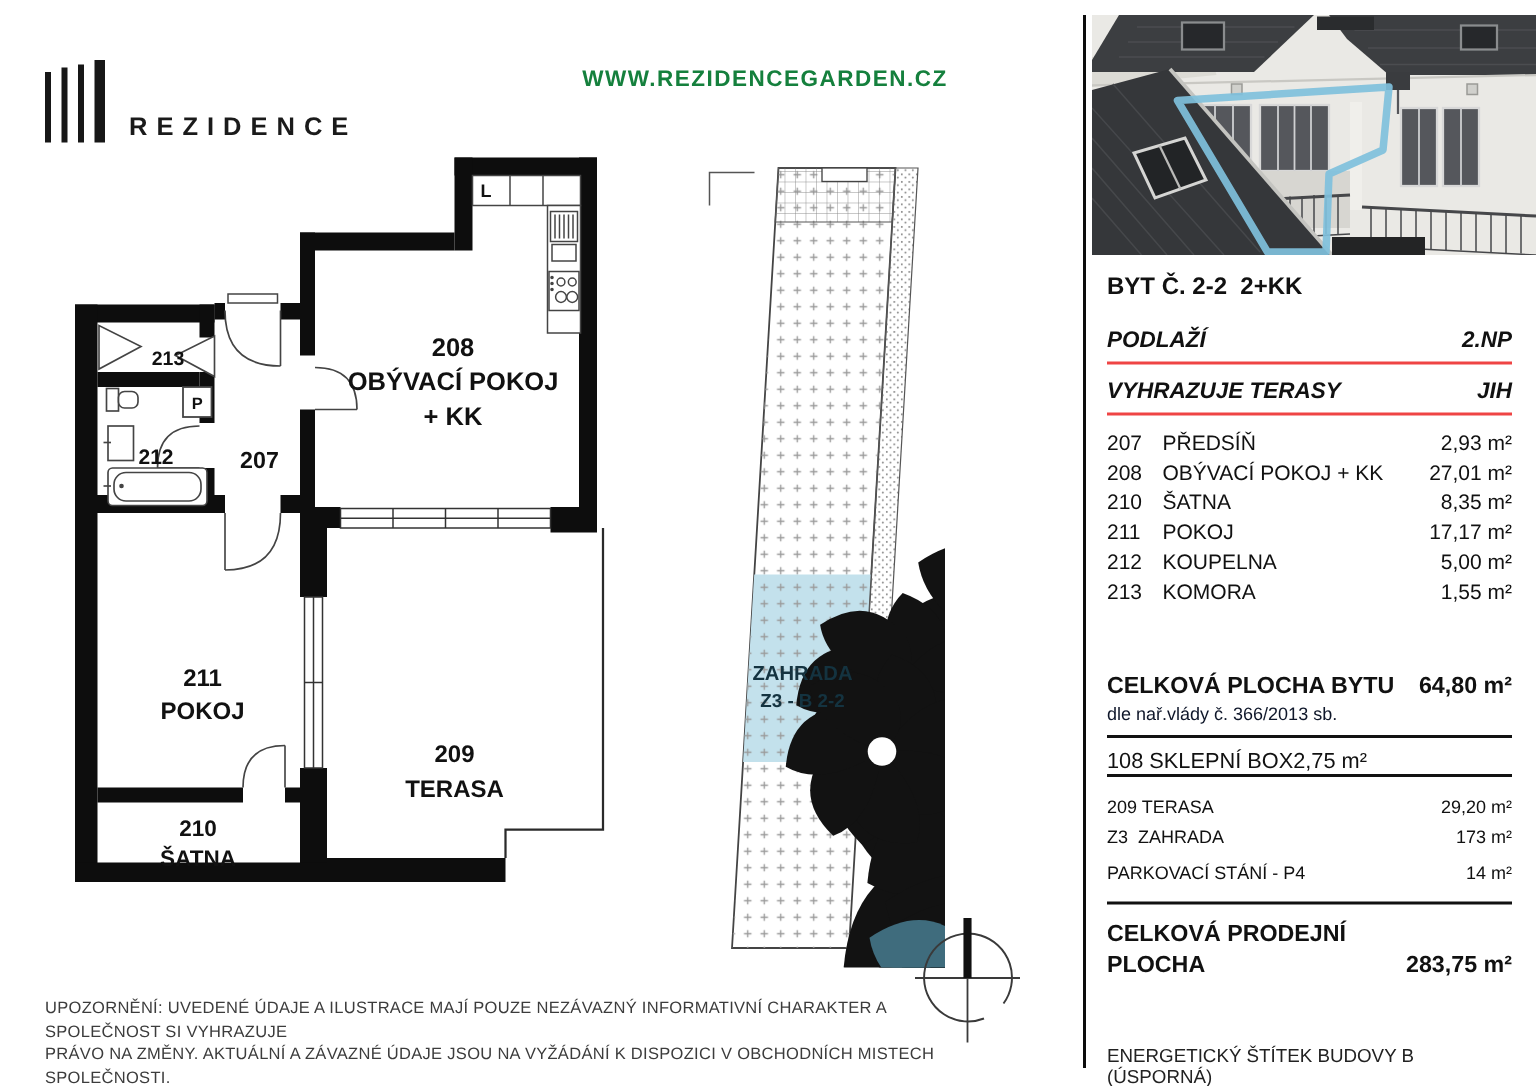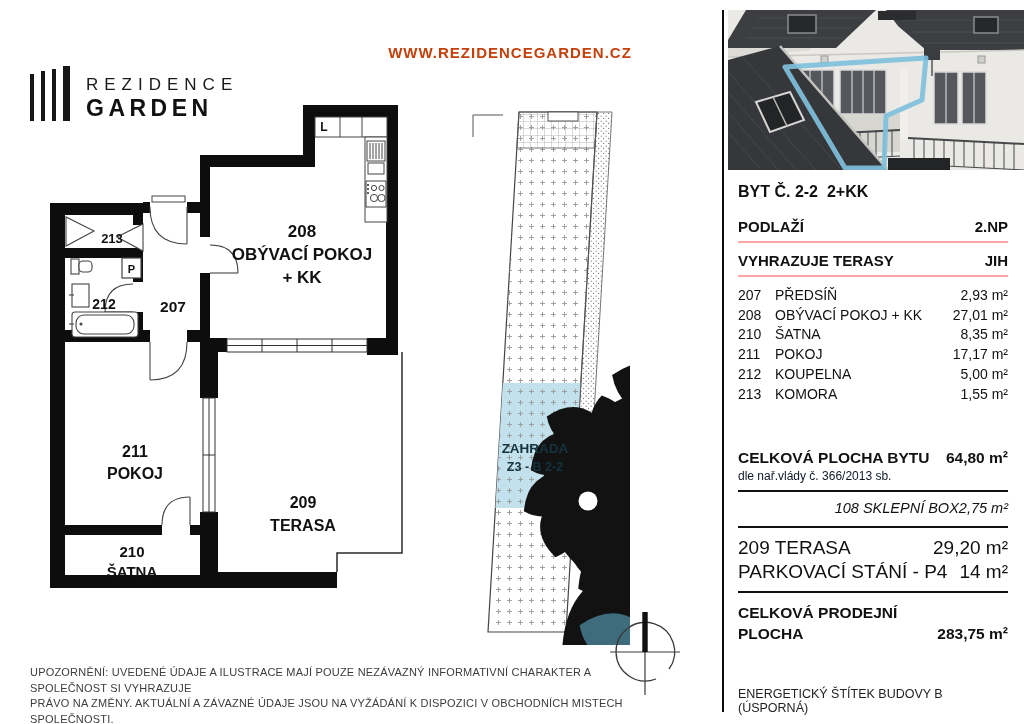--- a/index.html
+++ b/index.html
@@ -4,43 +4,43 @@
 <style>
   html,body{margin:0;padding:0;background:#ffffff;}
   #page{position:relative;width:1024px;height:724px;background:#ffffff;overflow:hidden;
         font-family:"Liberation Sans",sans-serif;color:#111;}
   
   #logo{position:absolute;left:30px;top:31px;display:flex;align-items:flex-end;}
   #logo .bars{display:flex;align-items:flex-end;margin-right:9px;}
   #logo .bar{display:inline-block;background:#171717;margin-right:7px;}
   .bar.b1{width:4px;height:47px;} .bar.b2{width:4px;height:50px;}
   .bar.b3{width:4px;height:52px;} .bar.b4{width:7px;height:55px;margin-right:0;}
-  #brand1{font-size:17px;font-weight:400;letter-spacing:6px;color:#1a1a1a;line-height:20px;margin-top:44px;}
+  #brand1{font-size:17px;font-weight:700;letter-spacing:6px;color:#1a1a1a;line-height:20px;margin-top:44px;}
   #brand2{font-size:23px;font-weight:800;letter-spacing:4.5px;color:#111;line-height:26px;}
   
   #website{position:absolute;left:300px;top:44px;width:420px;text-align:center;
-           font-size:15px;font-weight:700;letter-spacing:1px;color:#c2410c;}
+           font-size:15px;font-weight:700;letter-spacing:1px;color:#15803d;}
   
   #divider{position:absolute;left:722px;top:10px;width:2px;height:702px;background:#0c0c0c;}
   #panel{position:absolute;left:738px;top:183px;width:270px;}
   .p-title{font-size:16px;font-weight:800;white-space:pre;}
   .p-row{display:flex;justify-content:space-between;align-items:flex-end;}
-  .p-row.head{font-size:15px;font-weight:800;padding-bottom:6px;border-bottom:2px solid #fca5a5;}
+  .p-row.head{font-size:15px;font-weight:800;padding-bottom:6px;border-bottom:2px solid #ef4444;font-style:italic;}
   .row-floor{margin-top:17px;} .row-orient{margin-top:9px;}
   .rooms{margin-top:9px;font-size:14px;}
   .room-row{display:flex;line-height:19.7px;}
   .room-num{width:37px;flex:0 0 auto;}
   .room-name{flex:1 1 auto;}
   .room-area{flex:0 0 auto;}
   .total-block{margin-top:45px;padding-bottom:7px;border-bottom:2px solid #111;}
   .total-row{display:flex;justify-content:space-between;font-size:15.5px;font-weight:800;}
   .total-note{font-size:12px;color:#0f172a;margin-top:2px;}
-  .cellar-row{display:flex;justify-content:flex-end;font-size:14.5px;margin-top:8px;
-              padding-bottom:10px;border-bottom:2px solid #111;font-style:italic;}
-  .extras{margin-top:10px;padding-bottom:9px;border-bottom:2px solid #111;font-size:19px;}
+  .cellar-row{display:flex;justify-content:flex-start;font-size:14.5px;margin-top:8px;
+              border-bottom:2px solid #111;}
+  .extras{margin-top:10px;padding-bottom:9px;border-bottom:2px solid #111;font-size:12px;}
   .extra-row{display:flex;justify-content:space-between;line-height:20px;white-space:pre;}
   .extra-row.park{margin-top:4px;}
   .sale-block{margin-top:9px;font-size:15.5px;font-weight:800;line-height:21px;}
   .sale-row2{display:flex;justify-content:space-between;}
   .energy{margin-top:43px;font-size:12.5px;font-weight:400;color:#222;}
   
   #disclaimer{position:absolute;left:30px;top:665px;width:610px;font-size:11px;
               line-height:15.5px;color:#3c3c3c;letter-spacing:.2px;}
   
   #plan-wrap{position:absolute;left:40px;top:85px;}
@@ -57,21 +57,20 @@
 
   <div id="logo">
     <div class="bars">
       <span class="bar b1"></span>
         <span class="bar b2"></span>
         <span class="bar b3"></span>
         <span class="bar b4"></span>
     </div>
     <div>
       <div id="brand1">REZIDENCE</div>
-      <div id="brand2">GARDEN</div>
     </div>
   </div>
 
   <div id="website">WWW.REZIDENCEGARDEN.CZ</div>
 
   <div id="plan-wrap">
   <svg width="430" height="570" viewBox="0 0 430 570" xmlns="http://www.w3.org/2000/svg">
     <g fill="#0d0d0d">
       <rect x="263" y="20" width="95" height="12"></rect>
       <rect x="346" y="20" width="12" height="235"></rect>
@@ -443,20 +442,24 @@
     <div class="cellar-row">
       <span>108 SKLEPNÍ BOX</span>
       <span>2,75 m²</span>
     </div>
 
     <div class="extras">
       <div class="extra-row">
         <span>209 TERASA</span>
         <span>29,20 m²</span>
       </div>
+      <div class="extra-row">
+        <span>Z3  ZAHRADA</span>
+        <span>173 m²</span>
+      </div>
       <div class="extra-row park">
         <span>PARKOVACÍ STÁNÍ - P4</span>
         <span>14 m²</span>
       </div>
     </div>
 
     <div class="sale-block">
       <div>CELKOVÁ PRODEJNÍ</div>
       <div class="sale-row2">
         <span>PLOCHA</span>

